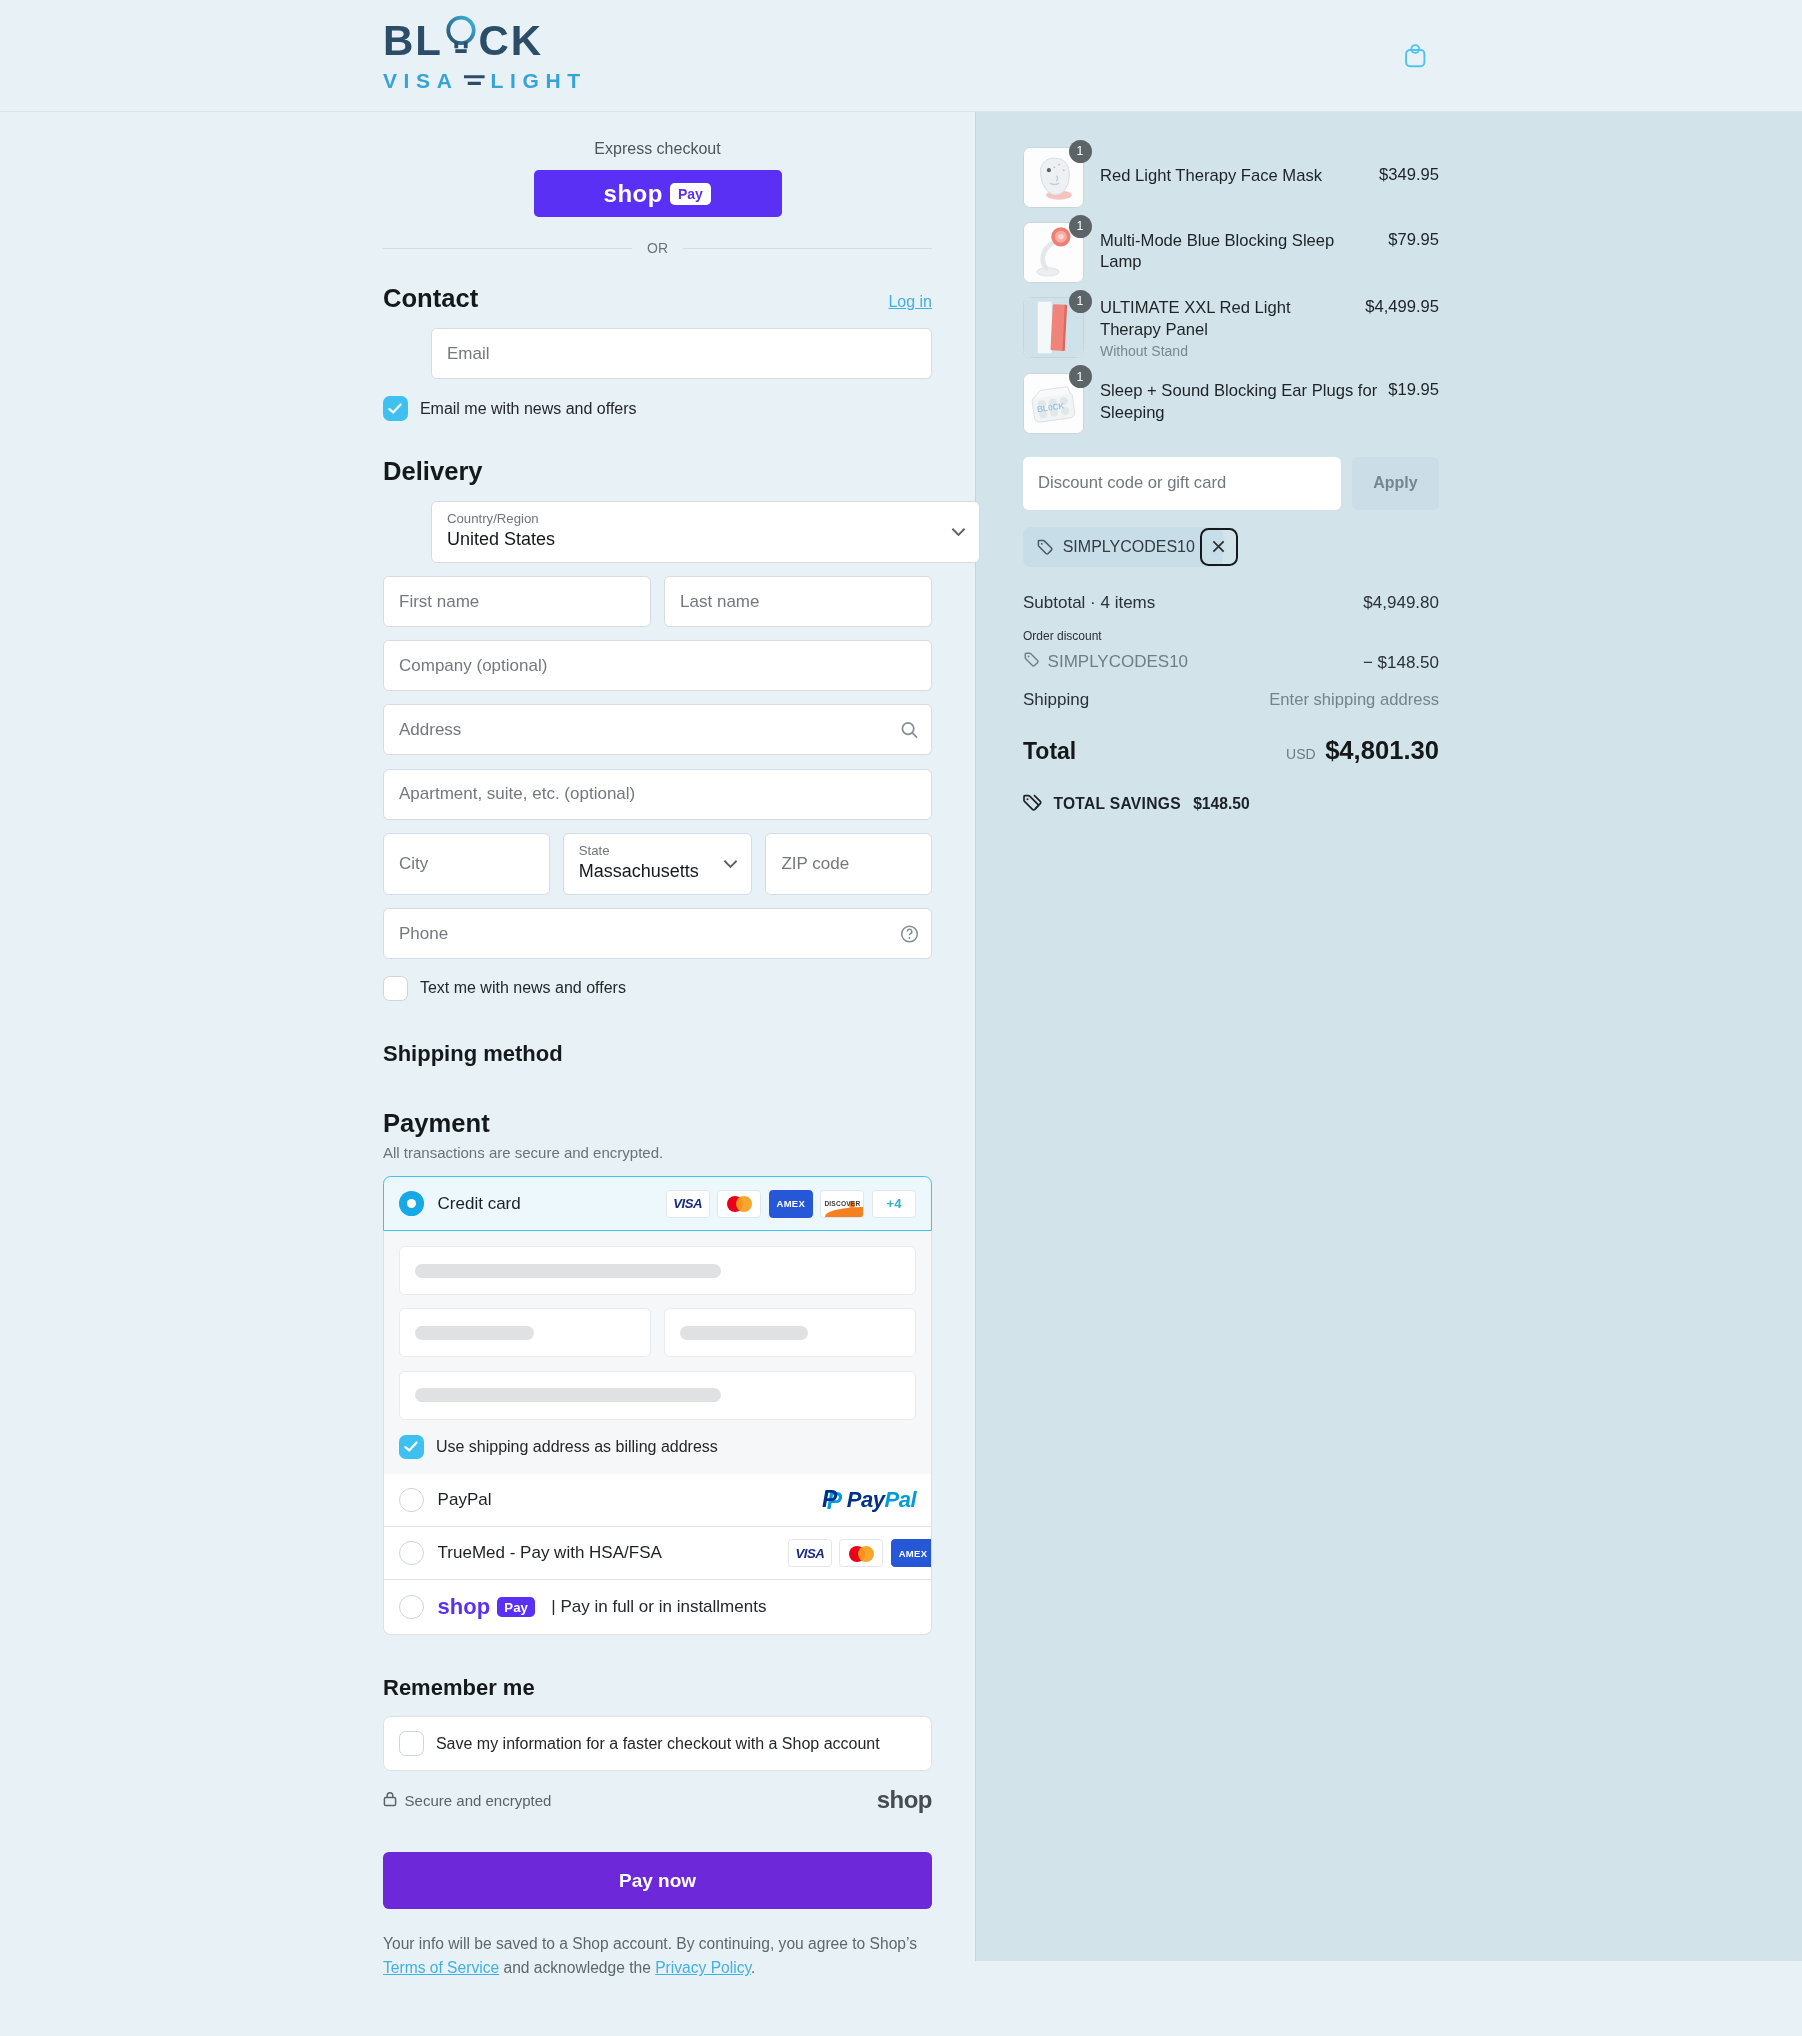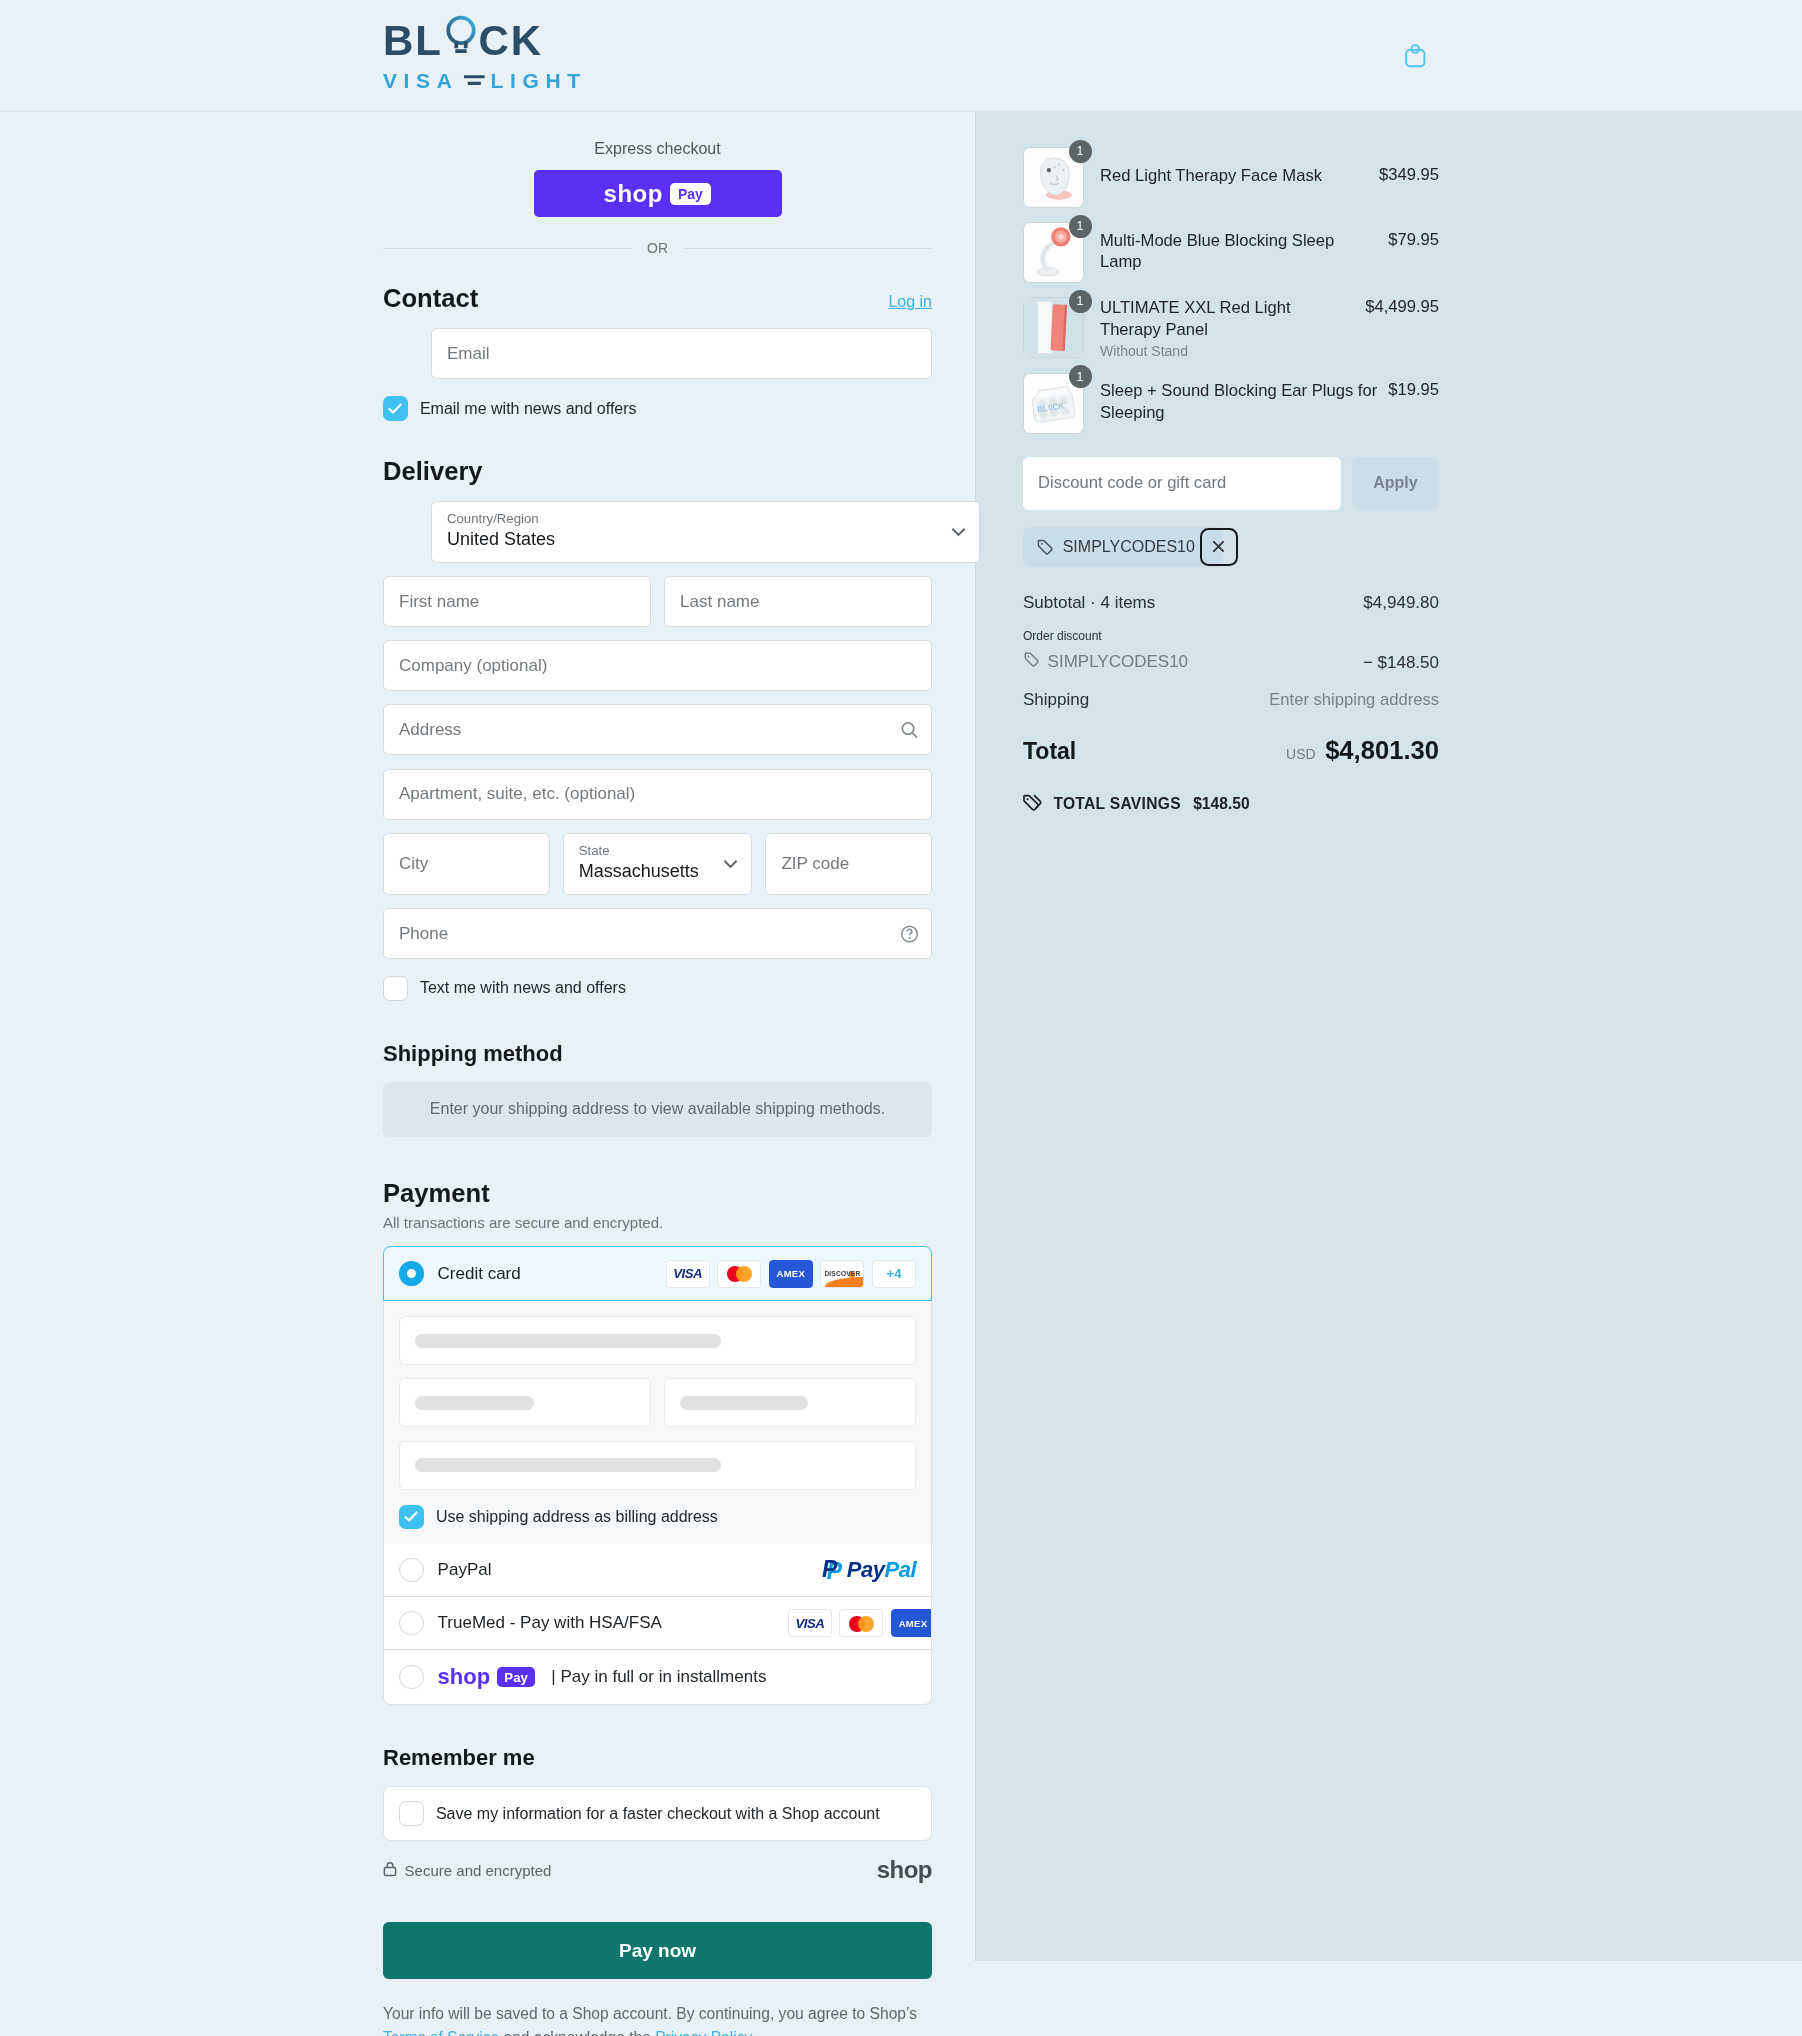--- a/index.html
+++ b/index.html
@@ -103,21 +103,21 @@
   .sp-inline { display:flex; align-items:center; gap:6.6px; }
   .sp-inline .w { color:#5a31f4; font-weight:bold; font-size:22px; }
   .sp-inline .b { background:#5a31f4; color:#fff; font-weight:bold; font-size:13.2px; border-radius:4.7px; padding:2.8px 7.6px; }
   .installments { font-size:17px; color:#23282c; margin-left:1.9px; }
   
   .rem-box { margin-top:15px; background:#fff; border:0.9px solid #dde1e4; border-radius:7.6px; height:55px;
     display:flex; align-items:center; padding:0 15px; gap:12.3px; cursor:pointer; }
   .secure-row { margin-top:15px; display:flex; align-items:center; justify-content:space-between; }
   .secure-l { display:flex; align-items:center; gap:7.6px; color:#5b6368; font-size:15px; }
   .shop-word { font-weight:bold; font-size:24px; color:#454d52; letter-spacing:-0.5px; }
-  .paynow { margin-top:38px; width:100%; height:57px; border:none; border-radius:5.7px; background:#0f766e;
+  .paynow { margin-top:38px; width:100%; height:57px; border:none; border-radius:5.7px; background:#6d28d9;
     color:#fff; font-weight:bold; font-size:19px; cursor:pointer; font-family:inherit; }
   .terms { margin-top:23px; font-size:15.6px; color:#5d686e; line-height:1.55; }
   
   .item { display:flex; align-items:center; gap:16px; margin-bottom:14px; }
   .thumb { width:61px; height:61px; border:0.9px solid #c8d6dc; border-radius:7.6px; background:#fff; position:relative; flex:none; }
   .thumb svg { border-radius:6.6px; display:block; }
   .qty { position:absolute; top:-8.5px; right:-8.5px; width:23px; height:23px; border-radius:50%;
     background:#5d6467; color:#fff; font-size:12.3px; display:flex; align-items:center; justify-content:center; }
   .item-main { flex:1; min-width:0; }
   .item-top { display:flex; align-items:flex-start; gap:9.5px; }
@@ -269,21 +269,20 @@
             </svg>
         </span>
       </div>
       <div class="chk-row">
         <span class="chk off"></span>
         <span class="chk-lbl">Text me with news and offers</span>
       </div>
 
       
       <h3 class="sec" style="margin-top:40px;">Shipping method</h3>
-      <div class="notice">Enter your shipping address to view available shipping methods.</div>
 
       
       <h2 class="sec" style="margin-top:42px;">Payment</h2>
       <div class="sub">All transactions are secure and encrypted.</div>
 
       <div class="paystack">
         <div class="cc-row">
           <span class="radio on"></span>
           <span class="cc-lbl">Credit card</span>
           <span class="cards">

